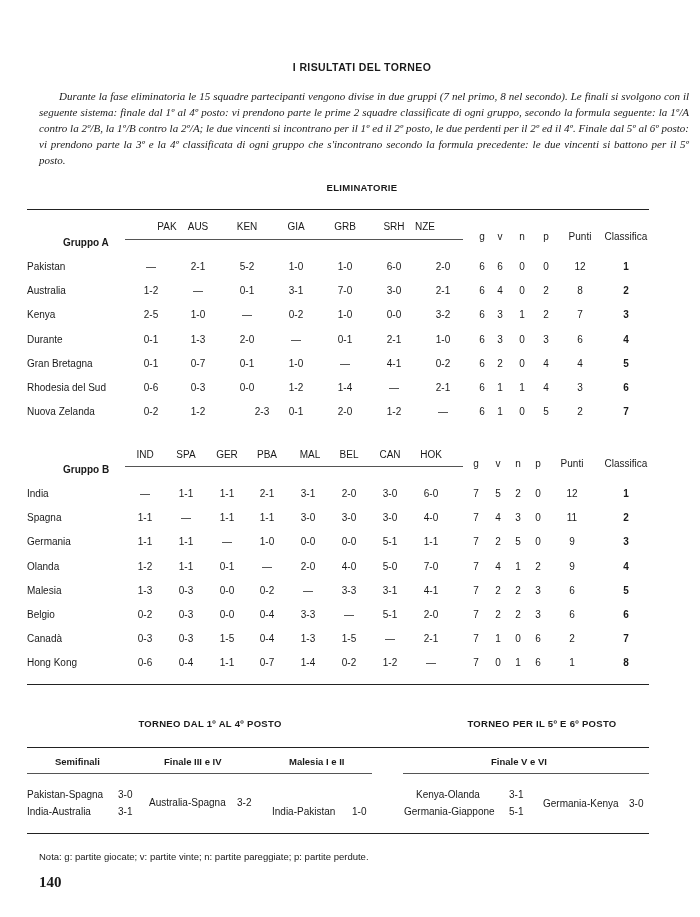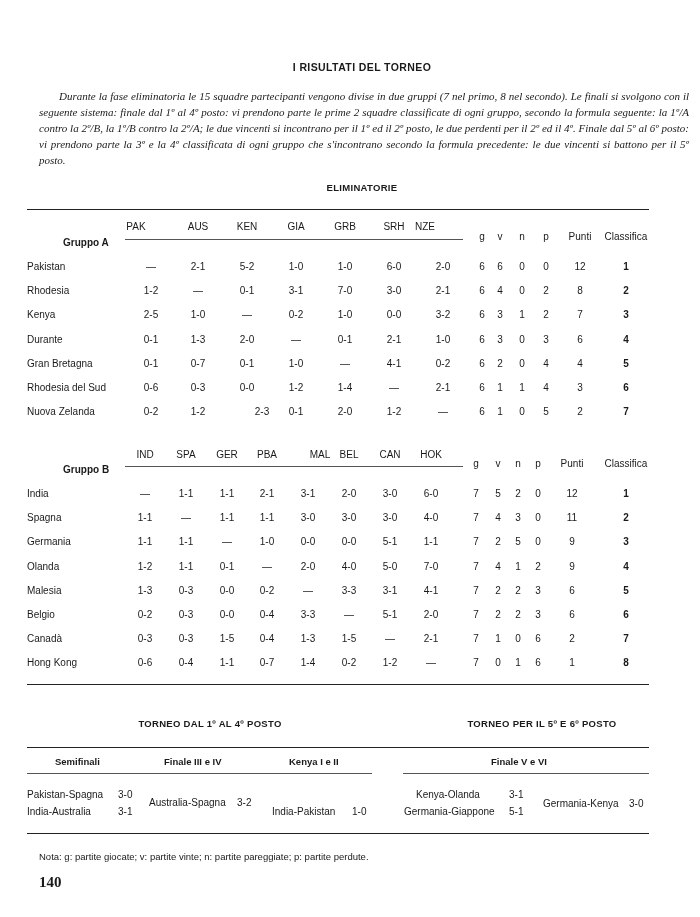--- a/index.html
+++ b/index.html
@@ -25,21 +25,21 @@
 <body>
 
 <div class="abs title">I RISULTATI DEL TORNEO</div>
 <div class="abs intro">Durante la fase eliminatoria le 15 squadre partecipanti vengono divise in due gruppi (7 nel primo, 8 nel secondo). Le finali si svolgono con il seguente sistema: finale dal 1º al 4º posto: vi prendono parte le prime 2 squadre classificate di ogni gruppo, secondo la formula seguente: la 1º/A contro la 2º/B, la 1º/B contro la 2º/A; le due vincenti si incontrano per il 1º ed il 2º posto, le due perdenti per il 2º ed il 4º. Finale dal 5º al 6º posto: vi prendono parte la 3º e la 4º classificata di ogni gruppo che s'incontrano secondo la formula precedente: le due vincenti si battono per il 5º posto.</div>
 <div class="abs sub" style="top:182px; left:0; width:700px;">ELIMINATORIE</div>
 
 <div class="rule" style="top:209px; left:27px; width:622px;"></div>
 <div class="rule thin" style="top:239px; left:125px; width:338px;"></div>
 <div class="abs grp-label" style="top:237px; left:51px;">Gruppo A</div>
 <div id="groupA">
-    <div class="hdr" style="left: 136px; top: 221px;">PAK</div>
+    <div class="hdr" style="left: 167px; top: 221px;">PAK</div>
     <div class="hdr" style="left: 198px; top: 221px;">AUS</div>
     <div class="hdr" style="left: 247px; top: 221px;">KEN</div>
     <div class="hdr" style="left: 296px; top: 221px;">GIA</div>
     <div class="hdr" style="left: 345px; top: 221px;">GRB</div>
     <div class="hdr" style="left: 394px; top: 221px;">SRH</div>
     <div class="hdr" style="left: 425px; top: 221px;">NZE</div>
     <div class="stat" style="left: 482px; top: 231px;">g</div>
     <div class="stat" style="left: 500px; top: 231px;">v</div>
     <div class="stat" style="left: 522px; top: 231px;">n</div>
     <div class="stat" style="left: 546px; top: 231px;">p</div>
@@ -52,21 +52,21 @@
     <div class="cell" style="left: 296px; top: 261px;">1-0</div>
     <div class="cell" style="left: 345px; top: 261px;">1-0</div>
     <div class="cell" style="left: 394px; top: 261px;">6-0</div>
     <div class="cell" style="left: 443px; top: 261px;">2-0</div>
     <div class="stat" style="left: 482px; top: 261px;">6</div>
     <div class="stat" style="left: 500px; top: 261px;">6</div>
     <div class="stat" style="left: 522px; top: 261px;">0</div>
     <div class="stat" style="left: 546px; top: 261px;">0</div>
     <div class="cell" style="left: 580px; top: 261px;">12</div>
     <div class="cell bold" style="left: 626px; top: 261px;">1</div>
-    <div class="team" style="left: 27px; top: 285.2px; margin-left: 0px;">Rhodesia</div>
+    <div class="team" style="left: 27px; top: 285.2px; margin-left: 0px;">Australia</div>
     <div class="cell" style="left: 151px; top: 285.2px;">1-2</div>
     <div class="cell" style="left: 198px; top: 285.2px;">—</div>
     <div class="cell" style="left: 247px; top: 285.2px;">0-1</div>
     <div class="cell" style="left: 296px; top: 285.2px;">3-1</div>
     <div class="cell" style="left: 345px; top: 285.2px;">7-0</div>
     <div class="cell" style="left: 394px; top: 285.2px;">3-0</div>
     <div class="cell" style="left: 443px; top: 285.2px;">2-1</div>
     <div class="stat" style="left: 482px; top: 285.2px;">6</div>
     <div class="stat" style="left: 500px; top: 285.2px;">4</div>
     <div class="stat" style="left: 522px; top: 285.2px;">0</div>
@@ -145,21 +145,21 @@
     <div class="cell bold" style="left: 626px; top: 406.2px;">7</div>
   </div>
 
 <div class="rule thin" style="top:466px; left:125px; width:338px;"></div>
 <div class="abs grp-label" style="top:464px; left:51px;">Gruppo B</div>
 <div id="groupB">
     <div class="hdr" style="left: 145px; top: 449px;">IND</div>
     <div class="hdr" style="left: 186px; top: 449px;">SPA</div>
     <div class="hdr" style="left: 227px; top: 449px;">GER</div>
     <div class="hdr" style="left: 267px; top: 449px;">PBA</div>
-    <div class="hdr" style="left: 320px; top: 449px;">MAL</div>
+    <div class="hdr" style="left: 310px; top: 449px;">MAL</div>
     <div class="hdr" style="left: 349px; top: 449px;">BEL</div>
     <div class="hdr" style="left: 390px; top: 449px;">CAN</div>
     <div class="hdr" style="left: 431px; top: 449px;">HOK</div>
     <div class="stat" style="left: 476px; top: 458px;">g</div>
     <div class="stat" style="left: 498px; top: 458px;">v</div>
     <div class="stat" style="left: 518px; top: 458px;">n</div>
     <div class="stat" style="left: 538px; top: 458px;">p</div>
     <div class="hdr" style="left: 572px; top: 458px;">Punti</div>
     <div class="hdr" style="left: 626px; top: 458px; width: 60px; margin-left: -30px;">Classifica</div>
     <div class="team" style="left: 27px; top: 488px; margin-left: 0px;">India</div>
@@ -286,21 +286,21 @@
 
 <div class="rule" style="top:684px; left:27px; width:622px;"></div>
 
 <div class="abs sub" style="top:718px; left:108px; width:180px;">TORNEO DAL 1º AL 4º POSTO</div>
 <div class="abs sub" style="top:718px; left:440px; width:180px;">TORNEO PER IL 5º E 6º POSTO</div>
 
 <div class="rule" style="top:747px; left:27px; width:622px;"></div>
 
 <div class="fhdr" style="top:756px; left:55px;">Semifinali</div>
 <div class="fhdr" style="top:756px; left:164px;">Finale III e IV</div>
-<div class="fhdr" style="top:756px; left:289px;">Kenya I e II</div>
+<div class="fhdr" style="top:756px; left:289px;">Malesia I e II</div>
 <div class="fhdr" style="top:756px; left:491px;">Finale V e VI</div>
 
 <div class="rule thin" style="top:773px; left:27px; width:345px;"></div>
 <div class="rule thin" style="top:773px; left:403px; width:246px;"></div>
 
 <div class="match" style="top:789px; left:27px;">Pakistan-Spagna</div>
 <div class="match" style="top:789px; left:118px;">3-0</div>
 <div class="match" style="top:806px; left:27px;">India-Australia</div>
 <div class="match" style="top:806px; left:118px;">3-1</div>
 

